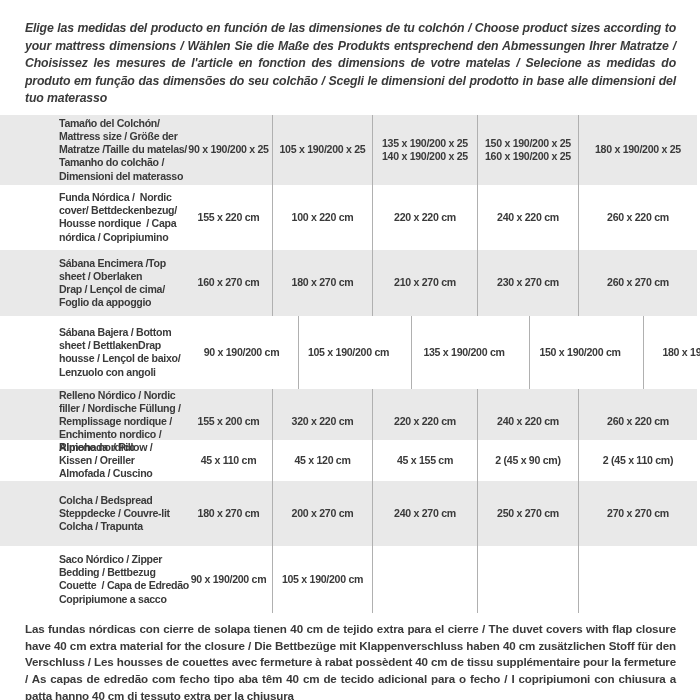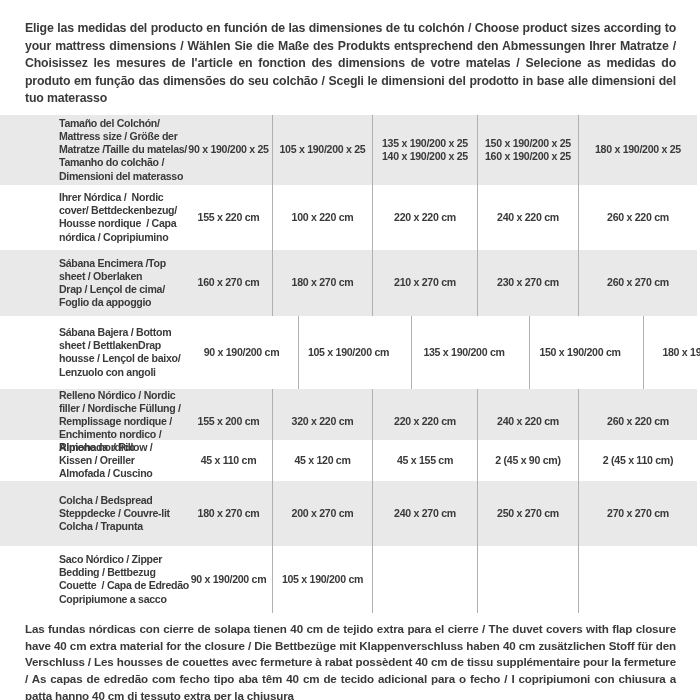--- a/index.html
+++ b/index.html
@@ -15,20 +15,21 @@
     font-weight: bold;
     color: #3a3a3a;
     font-stretch: condensed;
   }
   .header-text {
     margin: 20px 24px 7px 25px;
     font-size: 12.3px;
     line-height: 1.43;
     letter-spacing: -0.15px;
     text-align: justify;
+    font-style: italic;
   }
   .size-table {
     width: 697px;
   }
   .row {
     display: grid;
     grid-template-columns: 185px 87px 100px 105px 101px 119px;
   }
   .row:nth-child(odd)  { background: #e9e9e9; }
   .row:nth-child(even) { background: #ffffff; }
@@ -86,21 +87,21 @@
       <div class="cell val">90 x 190/200 x 25</div>
       <div class="cell val divider">105 x 190/200 x 25</div>
       <div class="cell val divider">135 x 190/200 x 25
 140 x 190/200 x 25</div>
       <div class="cell val divider">150 x 190/200 x 25
 160 x 190/200 x 25</div>
       <div class="cell val divider">180 x 190/200 x 25</div>
     </div>
 
     <div class="row">
-      <div class="cell label">Ihrer Nórdica /  Nordic
+      <div class="cell label">Funda Nórdica /  Nordic
 cover/ Bettdeckenbezug/
 Housse nordique  / Capa
 nórdica / Copripiumino</div>
       <div class="cell val">155 x 220 cm</div>
       <div class="cell val divider">100 x 220 cm</div>
       <div class="cell val divider">220 x 220 cm</div>
       <div class="cell val divider">240 x 220 cm</div>
       <div class="cell val divider">260 x 220 cm</div>
     </div>
 

